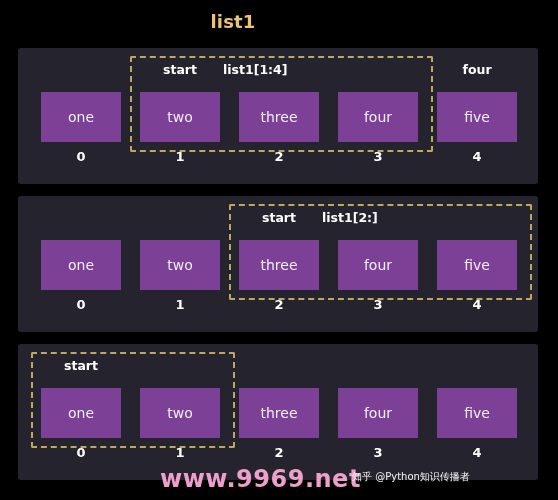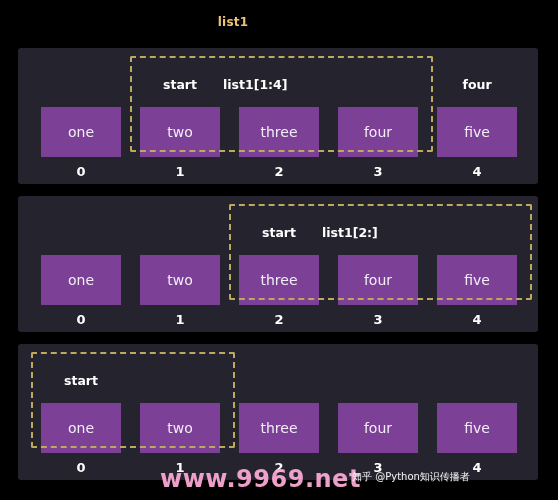--- a/index.html
+++ b/index.html
@@ -25,21 +25,21 @@
     overflow: hidden;
   }
 
   
   .title {
     position: absolute;
     left: 0; top: 12px;
     width: 466px;
     text-align: center;
     color: #ecc477;
-    font-size: 12px;
+    font-size: 18px;
     font-weight: 700;
     letter-spacing: 0.2px;
     line-height: 20px;
   }
 
   
   .panel {
     position: absolute;
     left: 18px;
     width: 520px;
@@ -58,21 +58,20 @@
     box-sizing: border-box;
     pointer-events: none;
   }
 
   
   .cell {
     position: absolute;
     width: 80px;
     top: 0;
     height: 136px;
-    margin-top: 15px;
   }
   .cell .box {
     position: absolute;
     left: 0;
     top: 44px;
     width: 80px;
     height: 50px;
     background: #7c4096;
     display: flex;
     align-items: center;

